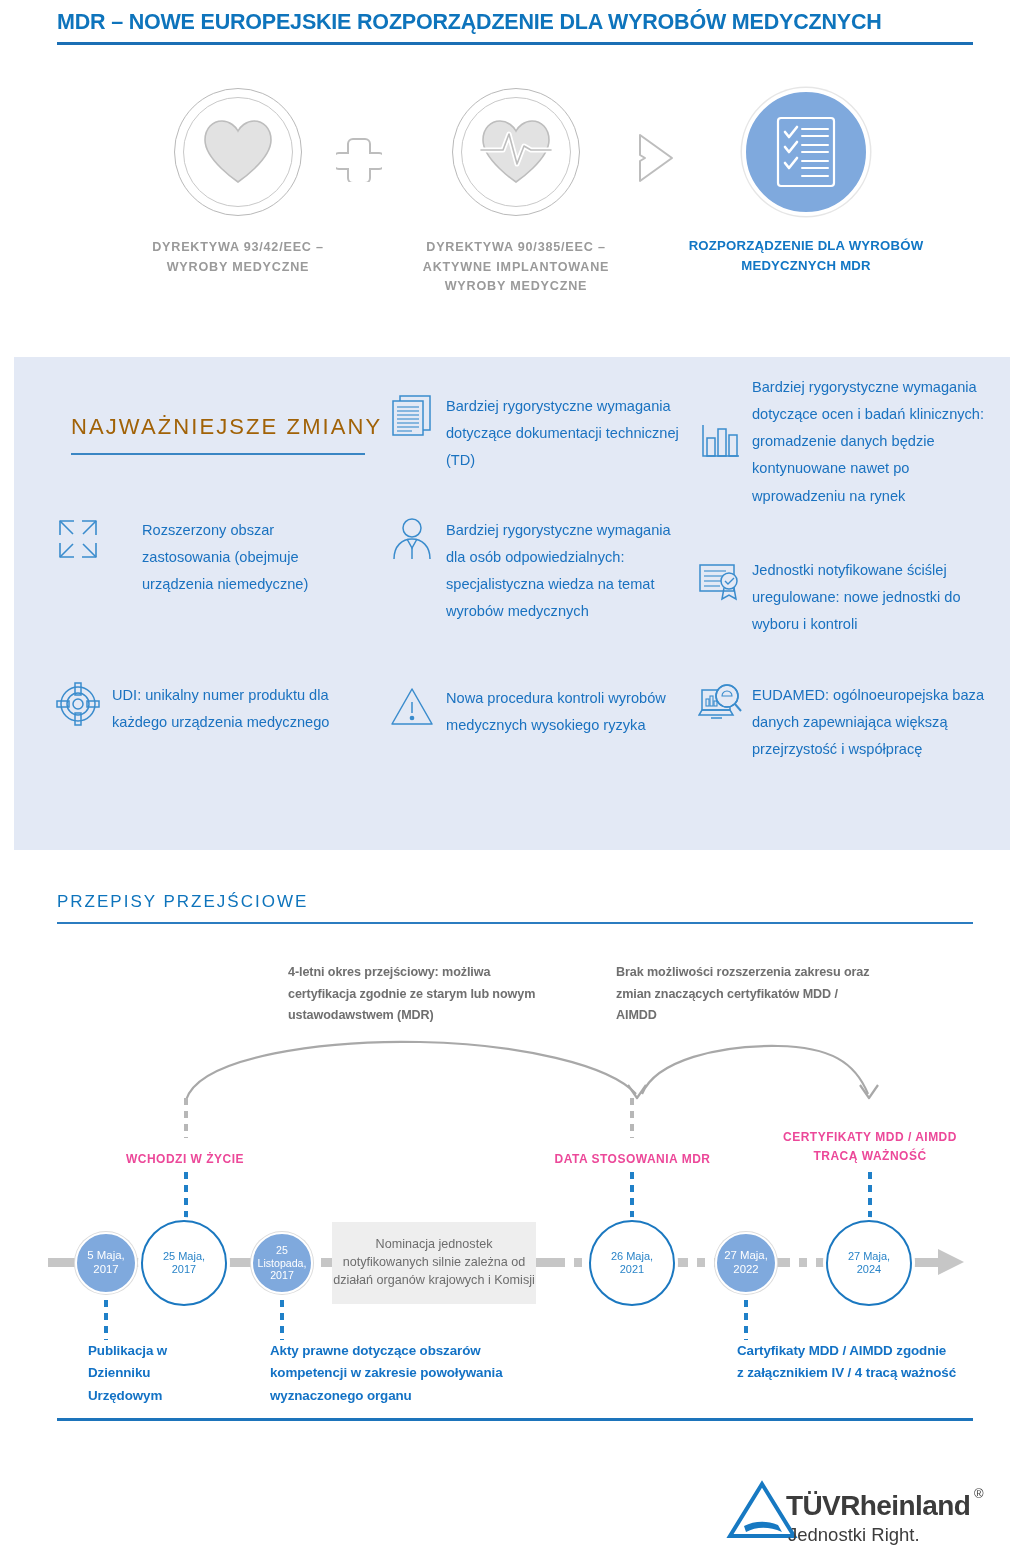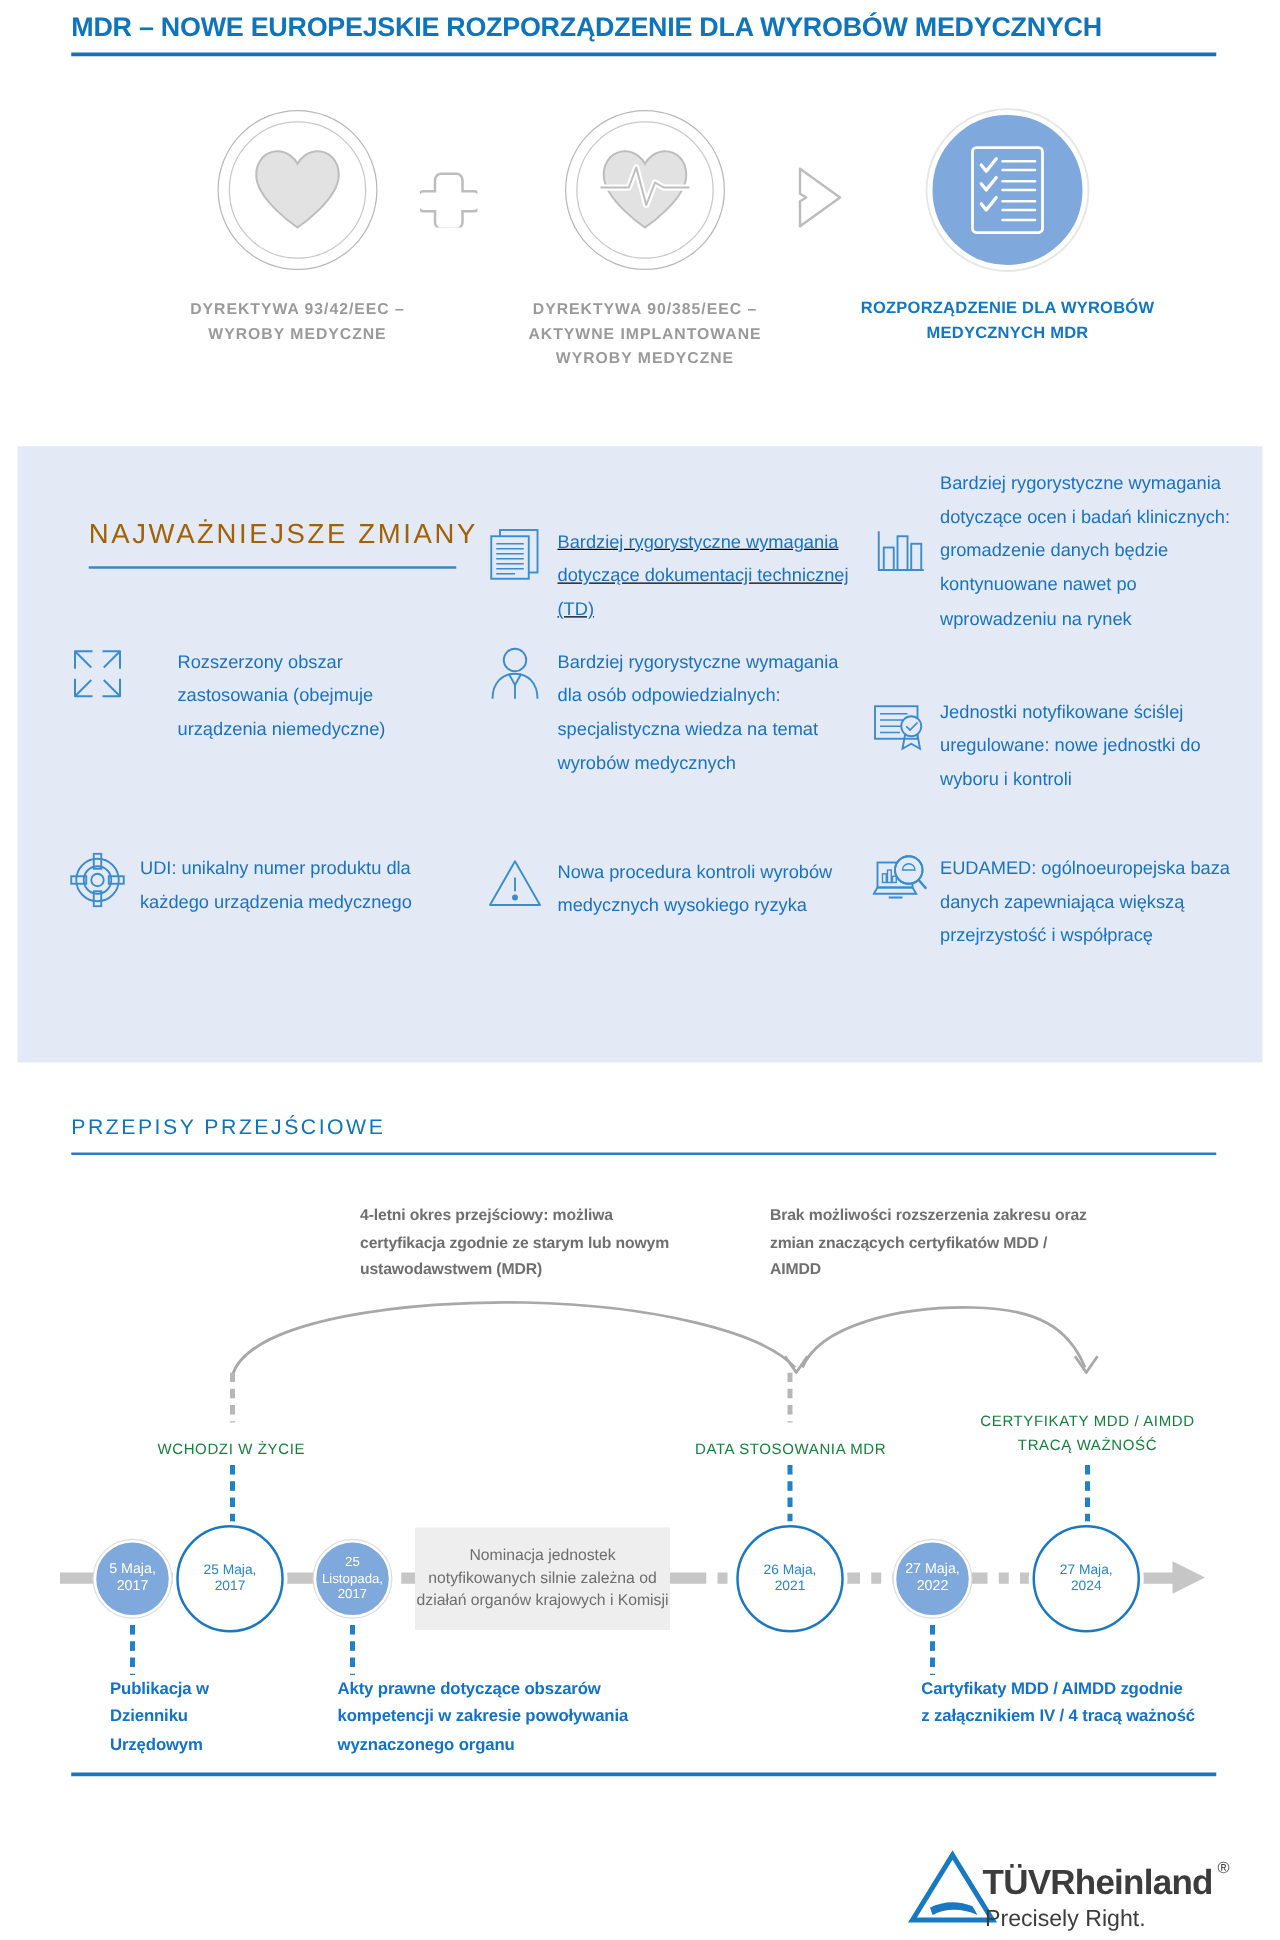--- a/index.html
+++ b/index.html
@@ -113,21 +113,21 @@
   .item .txt {
     font-size: 14.6px;
     line-height: 1.86;
     color: #1a72c0;
     font-family: "Liberation Sans", sans-serif;
   }
 
   
   .i-a { left: 42px;  top: 160px; width: 300px; gap: 30px; }
   .i-b { left: 42px;  top: 325px; width: 300px; }
-  .i-c { left: 376px; top: 64px;  width: 290px; text-decoration: underline; }
+  .i-c { left: 376px; top: 36px;  width: 290px; }
   .i-d { left: 376px; top: 160px; width: 290px; }
   .i-e { left: 376px; top: 328px; width: 290px; }
   .i-f { left: 684px; top: 17px;  width: 300px; }
   .i-g { left: 684px; top: 200px; width: 300px; }
   .i-h { left: 684px; top: 325px; width: 300px; }
   .i-f .ico, .i-g .ico, .i-h .ico { margin-right: 10px; }
   .i-f { align-items: center; }
 
   
   .tl-title {
@@ -190,22 +190,22 @@
     background-image: linear-gradient(#2080c8 56%, rgba(0,0,0,0) 0%);
     background-size: 4px 13px;
     background-repeat: repeat-y;
   }
   .dash-gray {
     background-image: linear-gradient(#b7b7b7 56%, rgba(0,0,0,0) 0%);
   }
 
   .lbl-blue-up {
     position:absolute; text-align:center;
-    font-size: 12px; font-weight:normal; letter-spacing: 0.5px;
-    color: #15803d; line-height: 1.55;
+    font-size: 12px; font-weight:bold; letter-spacing: 0.5px;
+    color: #ec4899; line-height: 1.55;
     font-family: "Liberation Sans", sans-serif;
   }
   .lbl-blue-dn {
     position:absolute;
     font-size: 13.4px; font-weight:bold; letter-spacing: -0.1px;
     color: #1372c5; line-height: 1.66;
     font-family: "Liberation Sans", sans-serif;
   }
 
   .gray-box {
@@ -486,15 +486,15 @@
 z załącznikiem IV / 4 tracą ważność</div>
 
   <div class="tl-rule-bottom"></div>
 
   <svg class="logo" viewBox="0 0 290 66">
     <path d="M40 4 L72 56 L8 56 Z" fill="none" stroke="#1779c2" stroke-width="4"></path>
     <path d="M22 46 C32 41 44 40 56 45 L60 52 C46 46 34 47 24 52 Z" fill="#1779c2"></path>
   </svg>
   <div class="logo-name">TÜVRheinland</div>
   <div class="logo-reg">®</div>
-  <div class="logo-tag">Precisely Right.</div>
+  <div class="logo-tag">Jednostki Right.</div>
 
 </div>
 
 </body></html>

